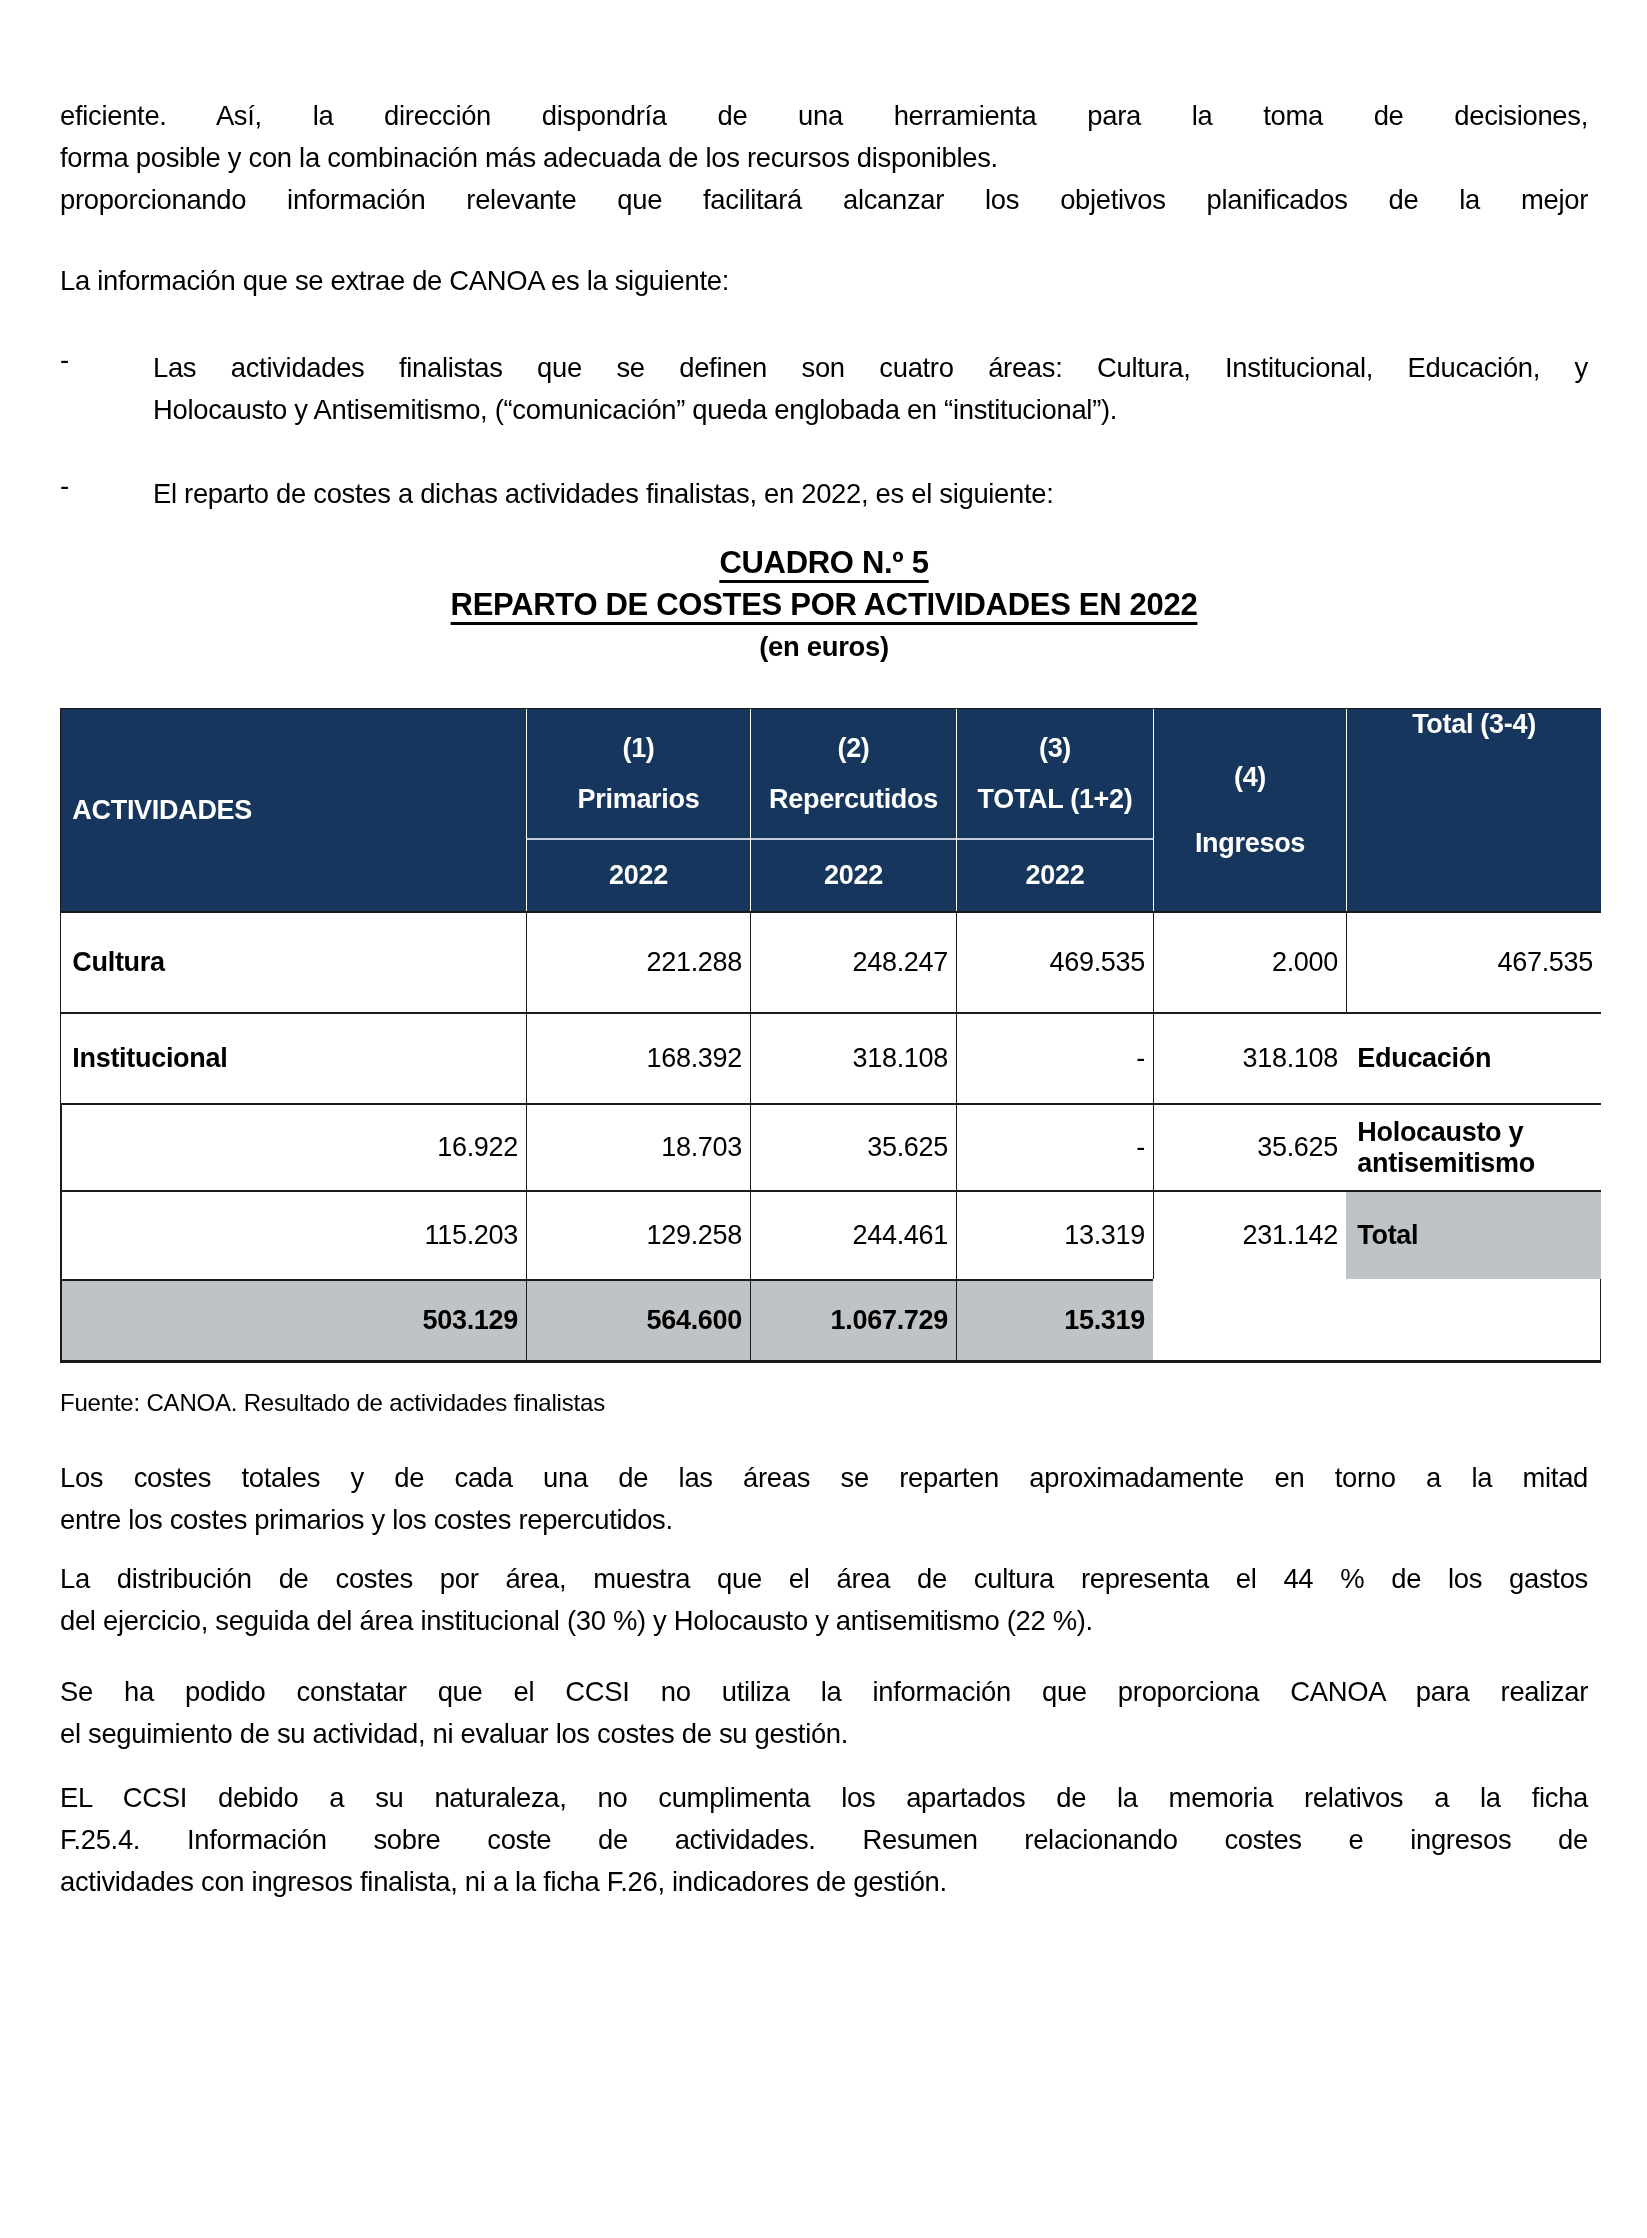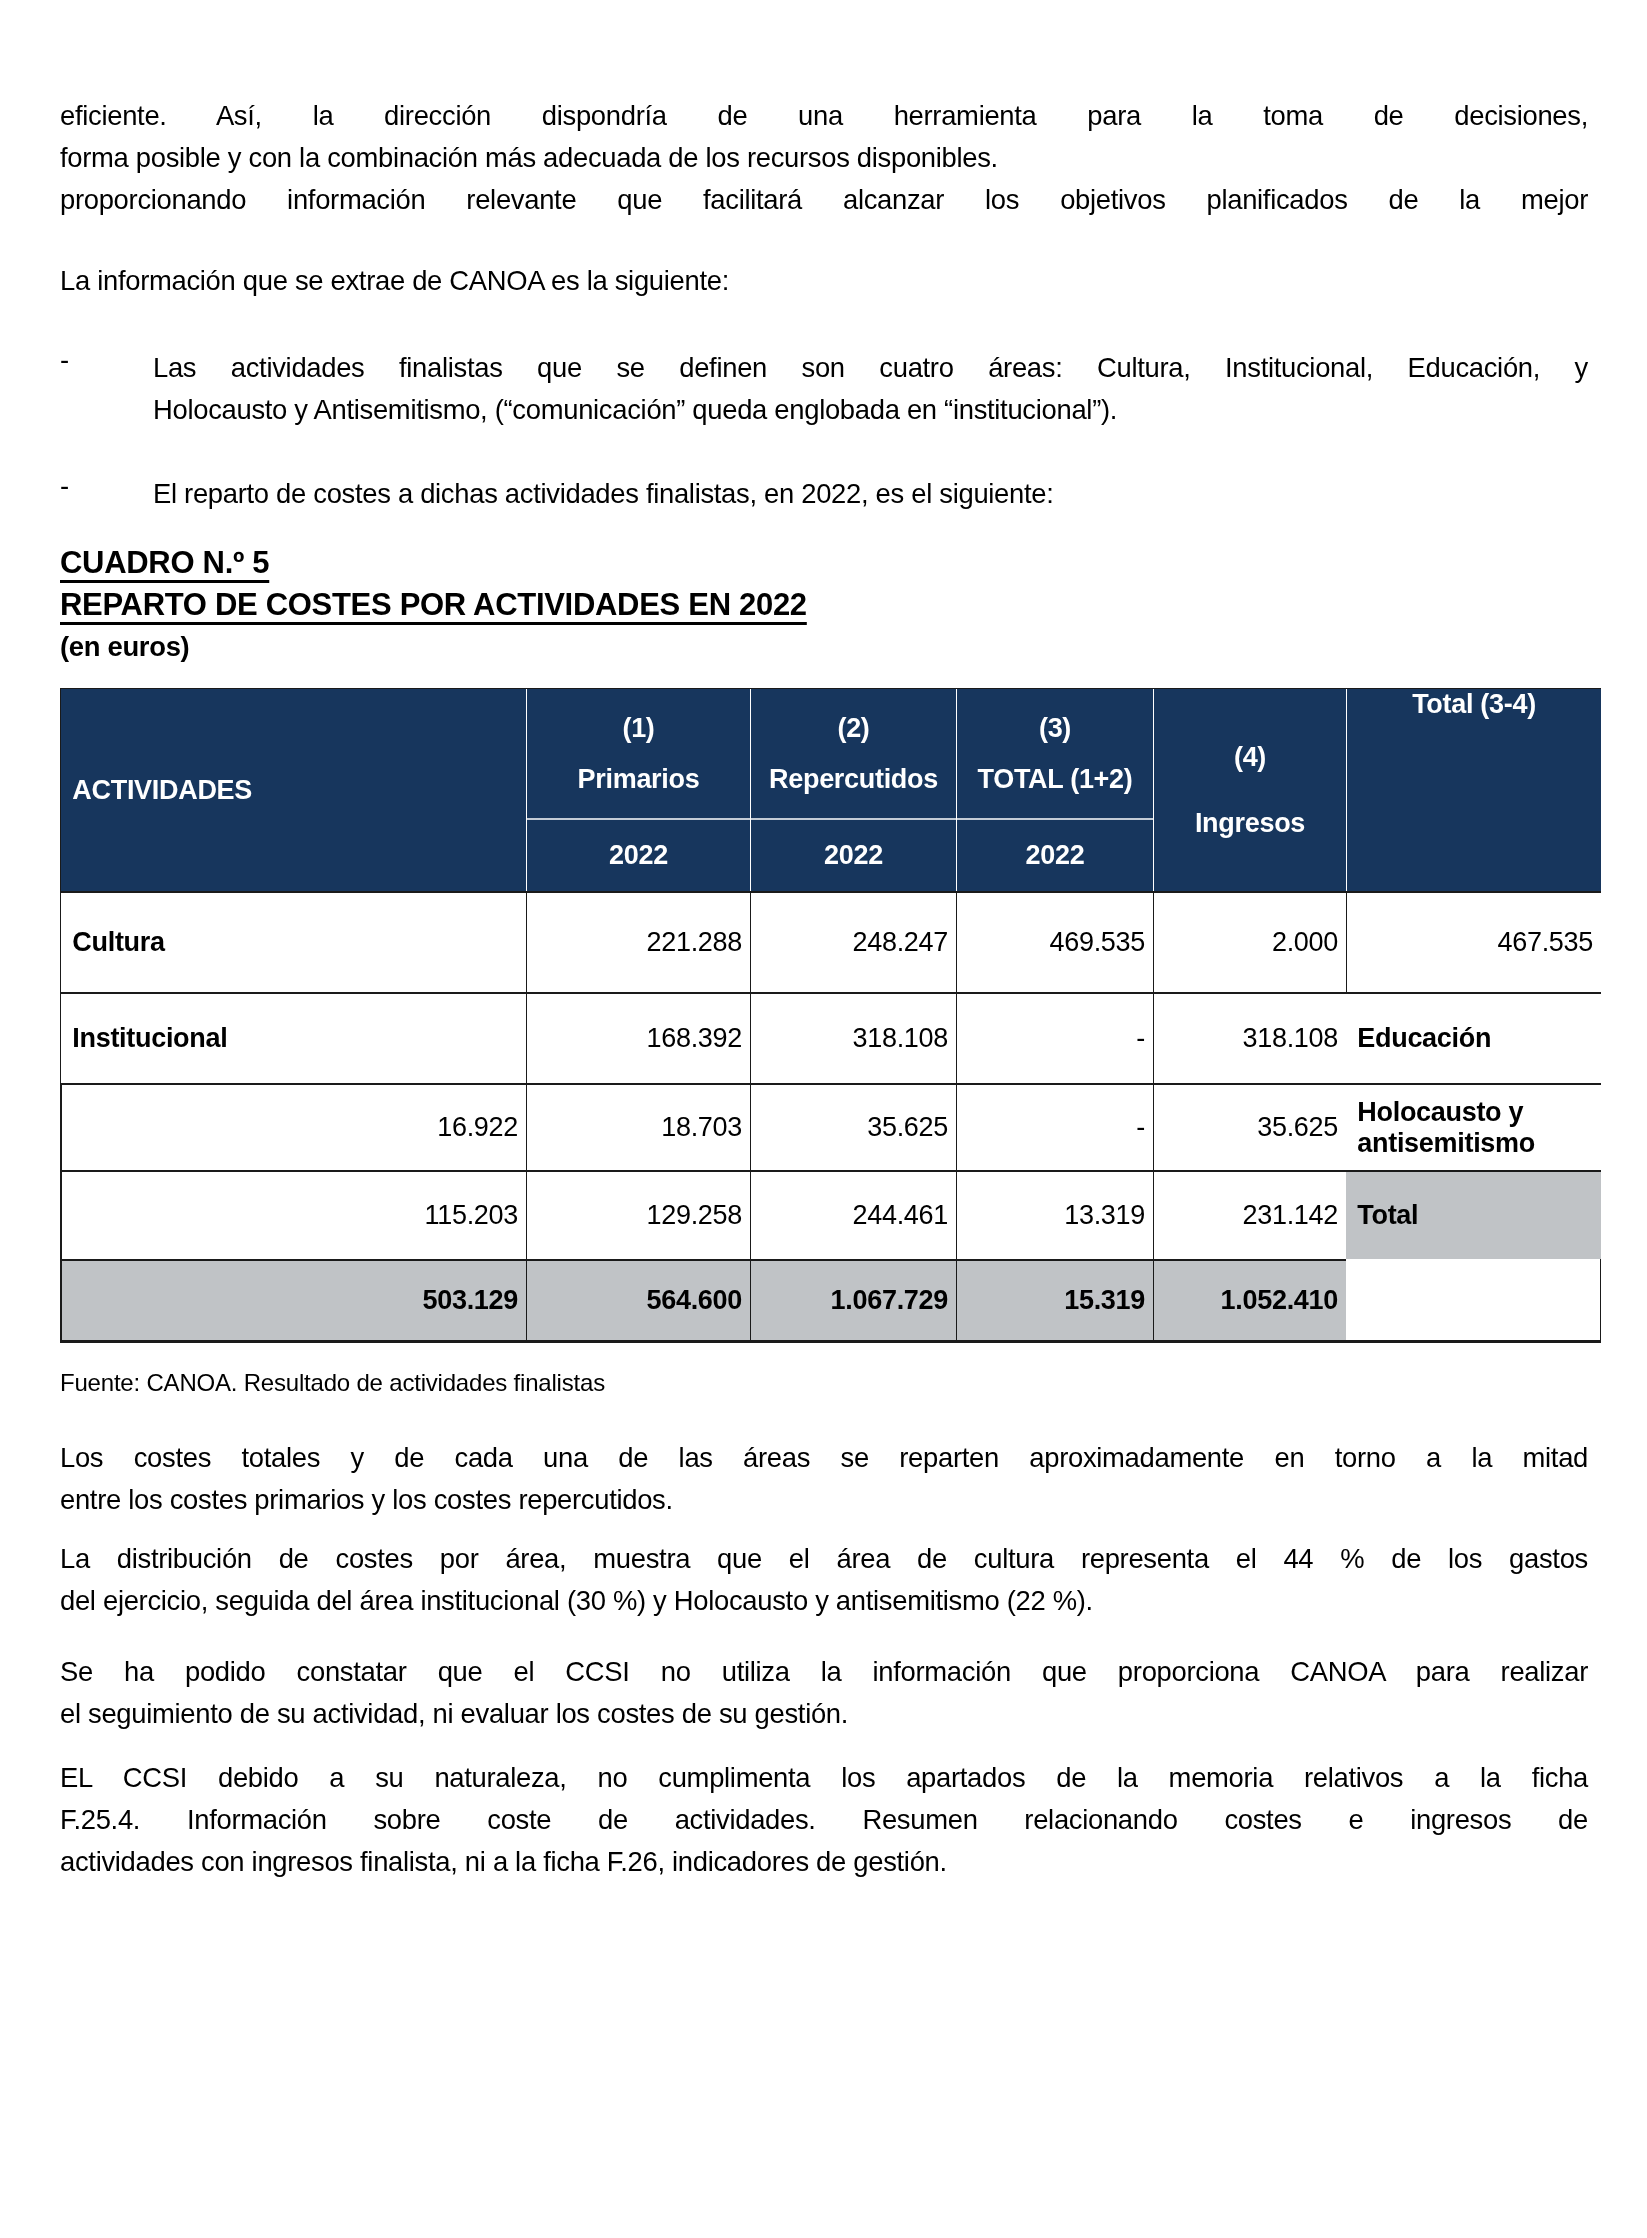--- a/index.html
+++ b/index.html
@@ -19,21 +19,21 @@
   .j { text-align:justify; text-align-last:justify; -moz-text-align-last:justify; }
 
   #p1 { margin-bottom:39px; }
   #intro { margin-bottom:37px; }
   .bullet { display:flex; }
   .bdash { width:93px; flex:none; line-height:42px; font-size:27.4px; }
   .bcontent { flex:1; }
   #b1 { margin-bottom:34px; }
   #b2 { margin-bottom:27.4px; }
 
-  .titleblock { margin-bottom:20px; }
+  .titleblock { text-align:center; margin-bottom:40px; }
   .t1, .t2 {
     font-size:31px; font-weight:bold; line-height:42px;
     text-decoration:underline; text-decoration-thickness:3.2px; text-underline-offset:6.5px;
   }
   .t3 { font-size:27.4px; font-weight:bold; line-height:42px; }
 
   
   .tbl {
     width:1539px;
     display:grid;
@@ -174,21 +174,20 @@
         <div class="bcell numc">115.203</div>
         <div class="bcell numc">129.258</div>
         <div class="bcell numc">244.461</div>
         <div class="bcell numc">13.319</div>
         <div class="bcell numc">231.142</div>
         <div class="bcell lblc tot">Total</div>
         <div class="bcell numc tot">503.129</div>
         <div class="bcell numc tot">564.600</div>
         <div class="bcell numc tot">1.067.729</div>
         <div class="bcell numc tot">15.319</div>
-        <div class="bcell numc tot">1.052.410</div>
       </div>
 
     <div id="fuente">Fuente: CANOA. Resultado de actividades finalistas</div>
 
     <div class="para" id="pa">
         <div class="ln j">Los costes totales y de cada una de las áreas se reparten aproximadamente en torno a la mitad</div>
         <div class="ln">entre los costes primarios y los costes repercutidos.</div>
       </div>
     <div class="para" id="pb">
         <div class="ln j">La distribución de costes por área, muestra que el área de cultura representa el 44 % de los gastos</div>

